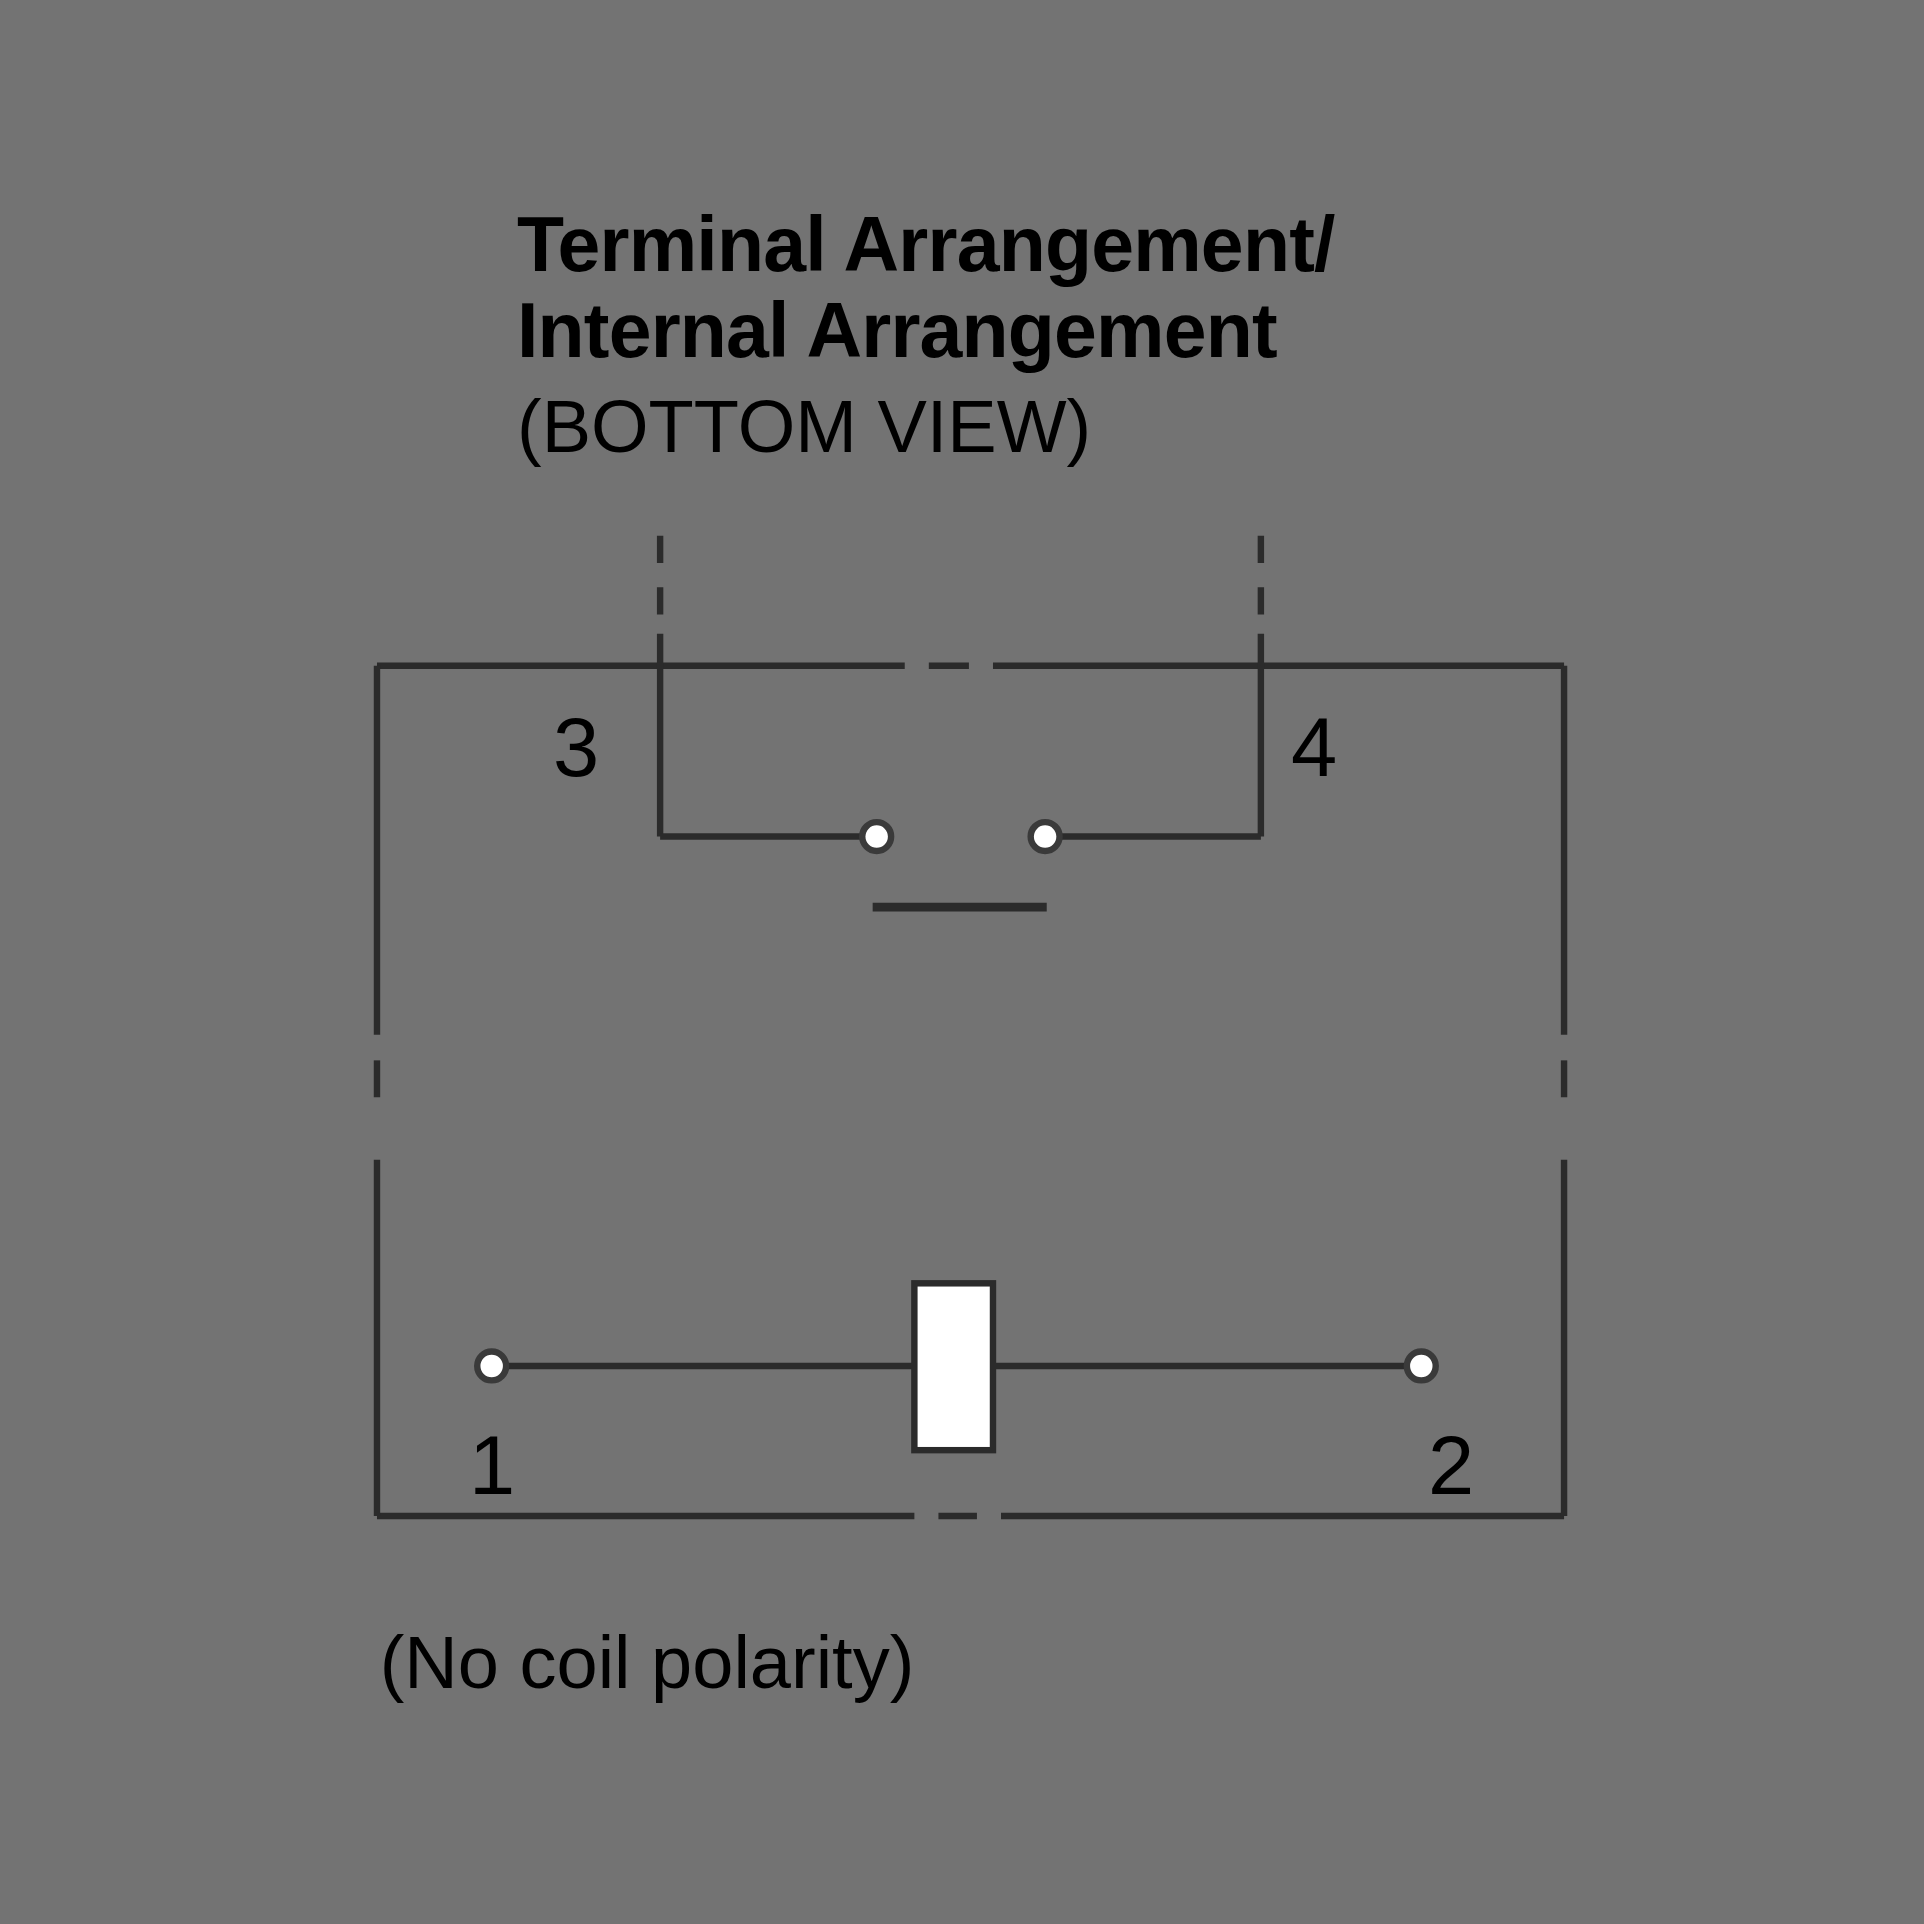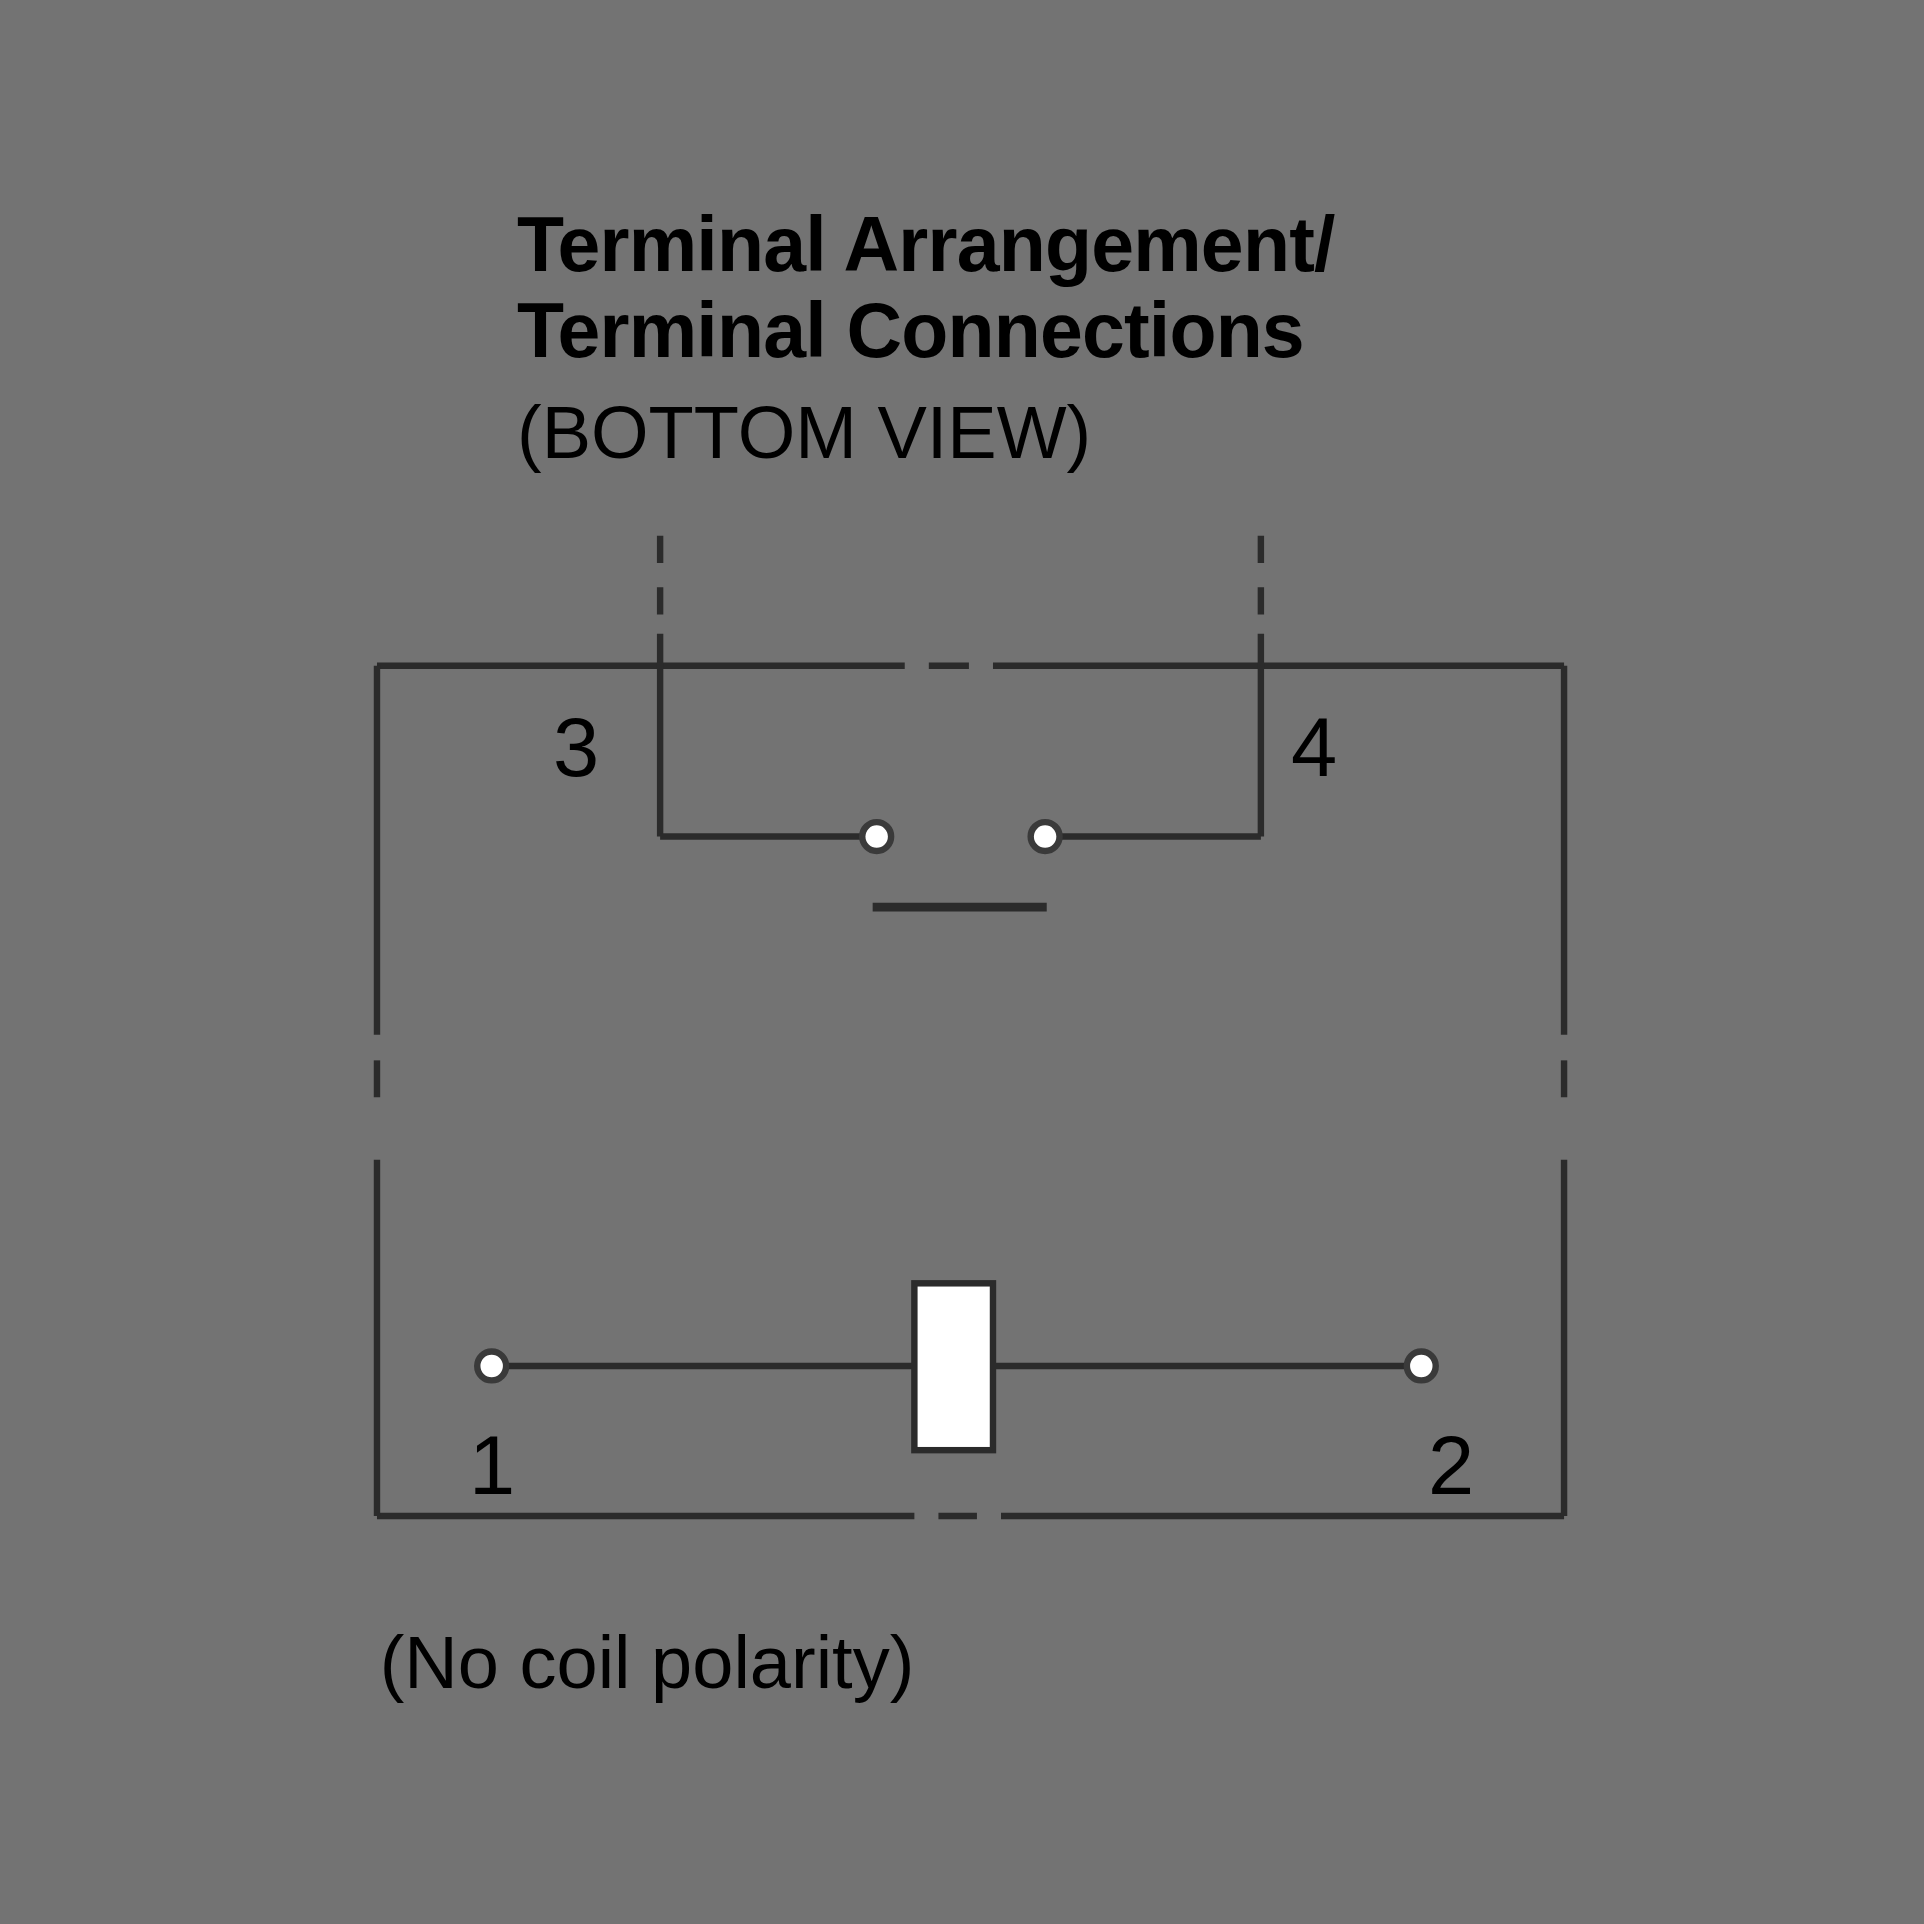--- a/index.html
+++ b/index.html
@@ -33,21 +33,21 @@
     font-weight: bold;
     line-height: 1.12;
     letter-spacing: -0.8px;
     white-space: nowrap;
     color: #000000;
   }
   .subtitle-line {
     font-size: 74px;
     font-weight: normal;
     line-height: 1.12;
-    margin-top: 19px;
+    margin-top: 13px;
     white-space: nowrap;
     color: #000000;
   }
 
   
   #schematic {
     position: absolute;
     left: 0;
     top: 0;
   }
@@ -78,21 +78,21 @@
   }
   .caption span { position: relative; left: -160px; }
 </style>
 </head>
 <body>
 
 <div id="root">
 
   <div class="title-block">
     <div class="title-line">Terminal Arrangement/</div>
-    <div class="title-line">Terminal Connections</div>
+    <div class="title-line">Internal Arrangement</div>
     <div class="subtitle-line">(BOTTOM VIEW)</div>
   </div>
 
   <svg id="schematic" width="1925" height="1925" viewBox="0 0 2400 2400">
 
     <g fill="none" stroke="#2b2b2b" stroke-width="8" stroke-linecap="butt">
 
       <line x1="470" y1="830" x2="1128" y2="830"></line>
 
       <line x1="1158" y1="830" x2="1208" y2="830"></line>

